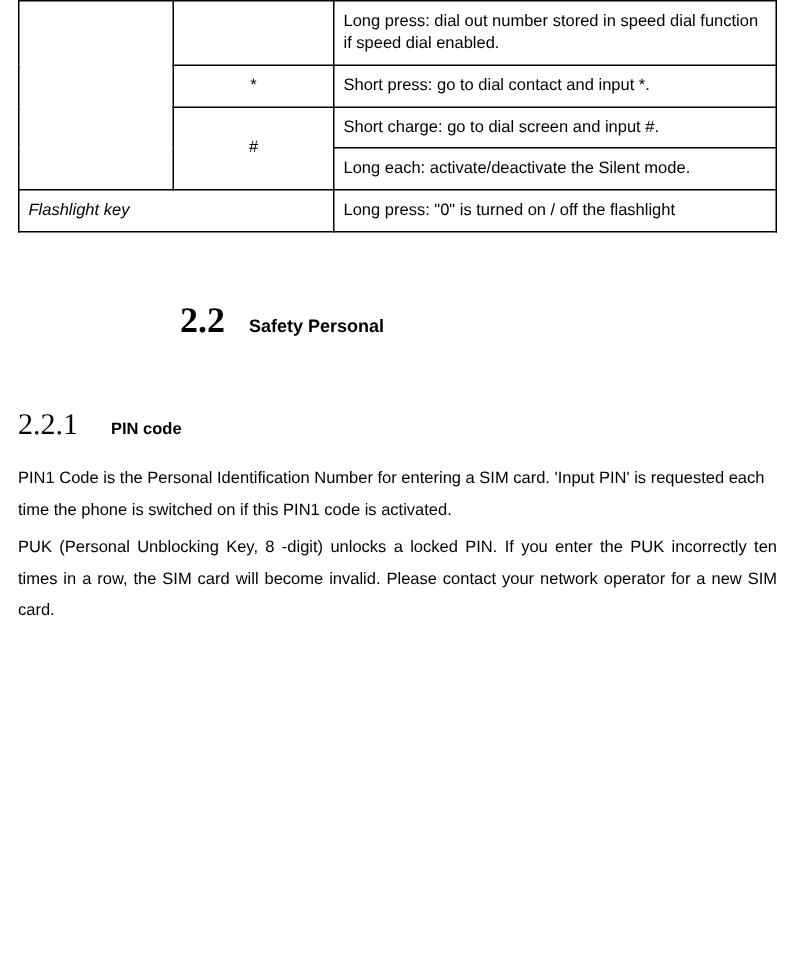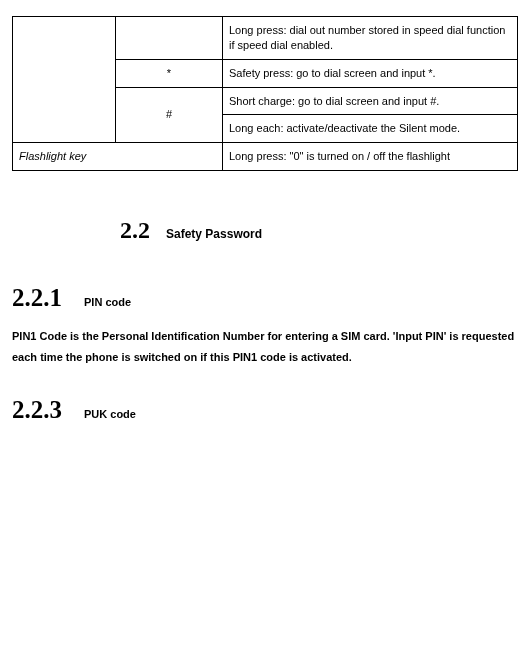--- a/index.html
+++ b/index.html
@@ -13,21 +13,21 @@
   }
   .page {
     width: 530px;
     padding: 0 12px 20px 12px;
     box-sizing: border-box;
   }
 
   table.keytable {
     border-collapse: collapse;
     width: 100%;
-    margin: 16px 0 20px 0;
+    margin: 0 0 20px 0;
     padding-left: 16px;
   }
   table.keytable td {
     border: 1px solid #000;
     padding: 6px 6px;
     vertical-align: middle;
     line-height: 1.35;
   }
   .col-key  { width: 90px; text-align:left;font-style:italic; }
   .col-sym  { width: 94px; text-align:center; }
@@ -51,81 +51,77 @@
   }
 
   
   .subhead {
     display: flex;
     align-items: baseline;
     margin: 28px 0 14px 0;
   }
   .subhead .num {
     font-family: "Times New Roman", Times, serif;
-    font-weight: bold;
-    font-size: 25px;
+    font-weight: normal;
+    font-size: 20px;
     margin-right: 22px;
   }
   .subhead .title {
     font-weight: bold;
     font-size: 11px;
     margin-top: 12px;
   }
 
   p.body {
     margin: 0 0 4px 0;
     line-height: 1.9;
     font-size: 11px;
-    font-weight: bold;
   }
   p.justify {
     text-align: justify;
     text-justify: inter-word;
   }
 </style>
 </head>
 <body>
 
 <div class="page">
 
   <table class="keytable">
     <tbody>
         <tr>
       <td class="col-key" rowspan="4"></td>
       <td class="col-sym"></td>
       <td class="col-desc">Long press: dial out number stored in speed dial function if speed dial enabled.</td>
     </tr>
     <tr>
       <td class="col-sym">*</td>
-      <td class="col-desc">Safety press: go to dial screen and input *.</td>
+      <td class="col-desc">Short press: go to dial contact and input *.</td>
     </tr>
     <tr>
       <td class="col-sym" rowspan="2">#</td>
       <td class="col-desc">Short charge: go to dial screen and input #.</td>
     </tr>
     <tr>
       <td class="col-desc">Long each: activate/deactivate the Silent mode.</td>
     </tr>
     <tr>
       <td class="col-key" colspan="2">Flashlight key</td>
       <td class="col-desc">Long press: "0" is turned on / off the flashlight</td>
     </tr>
   </tbody>
     </table>
 
   <div class="sec22">
     <span class="num">2.2</span>
-    <span class="title">Safety Password</span>
+    <span class="title">Safety Personal</span>
   </div>
 
   <div class="subhead">
     <span class="num">2.2.1</span>
     <span class="title">PIN code</span>
   </div>
   <p class="body">PIN1 Code is the Personal Identification Number for entering a SIM card. 'Input PIN' is requested each time the phone is switched on if this PIN1 code is activated.</p>
 
 
-  <div class="subhead">
-    <span class="num">2.2.3</span>
-    <span class="title">PUK code</span>
-  </div>
+  <p class="body justify">PUK (Personal Unblocking Key, 8 -digit) unlocks a locked PIN. If you enter the PUK incorrectly ten times in a row, the SIM card will become invalid. Please contact your network operator for a new SIM card.</p>
 
 </div>
 
 </body></html>

